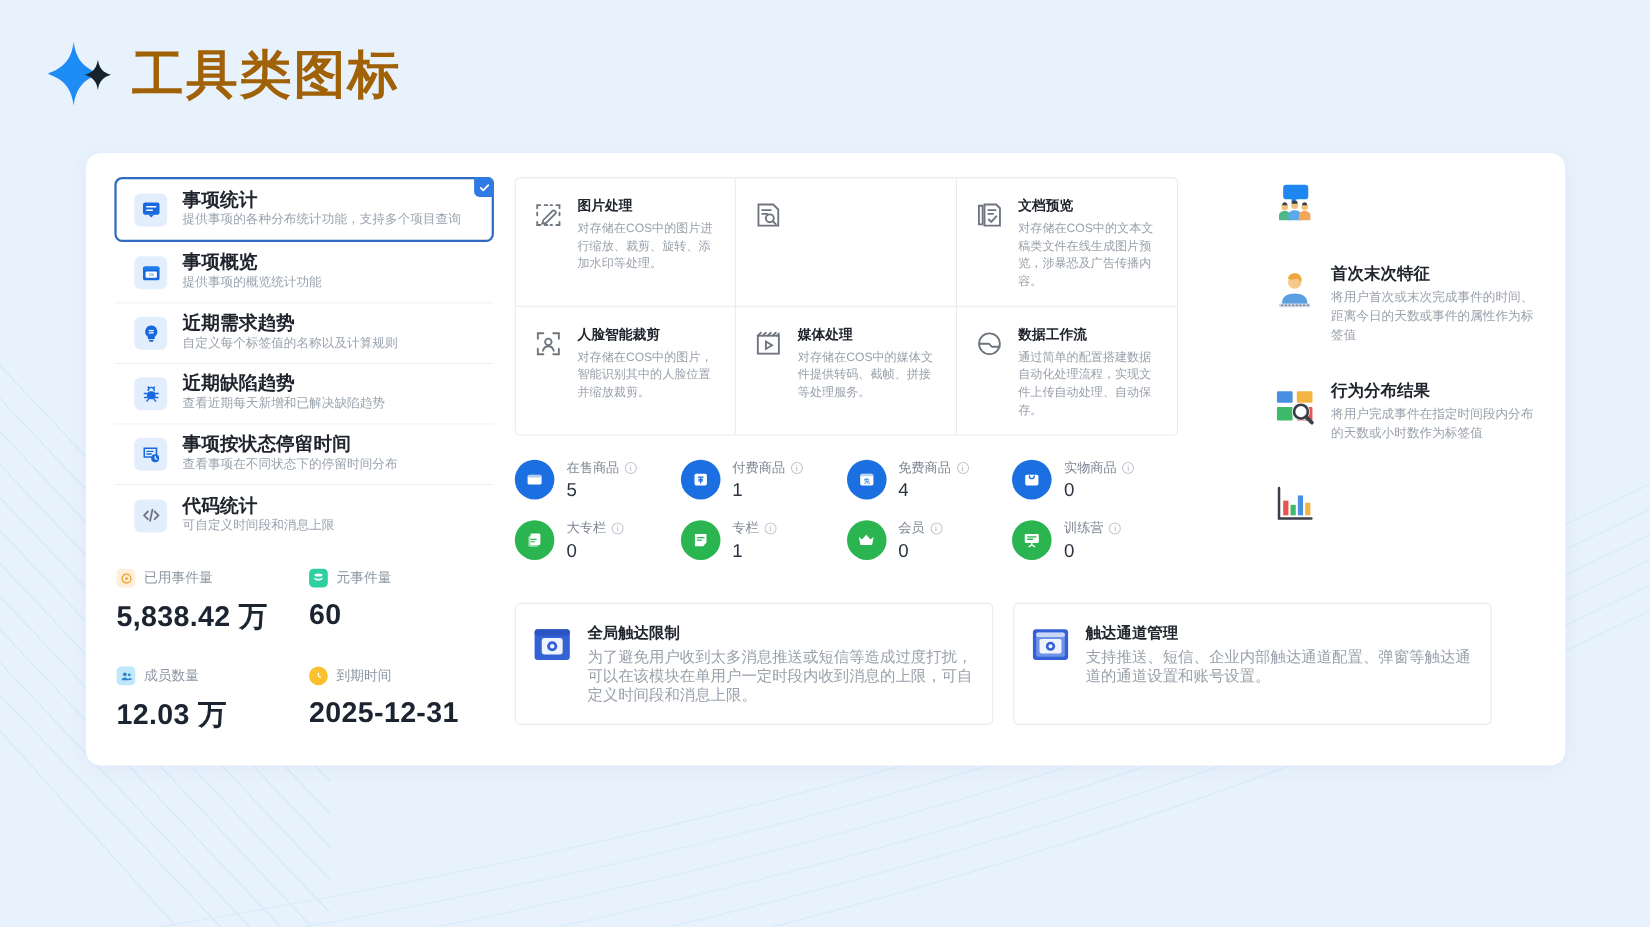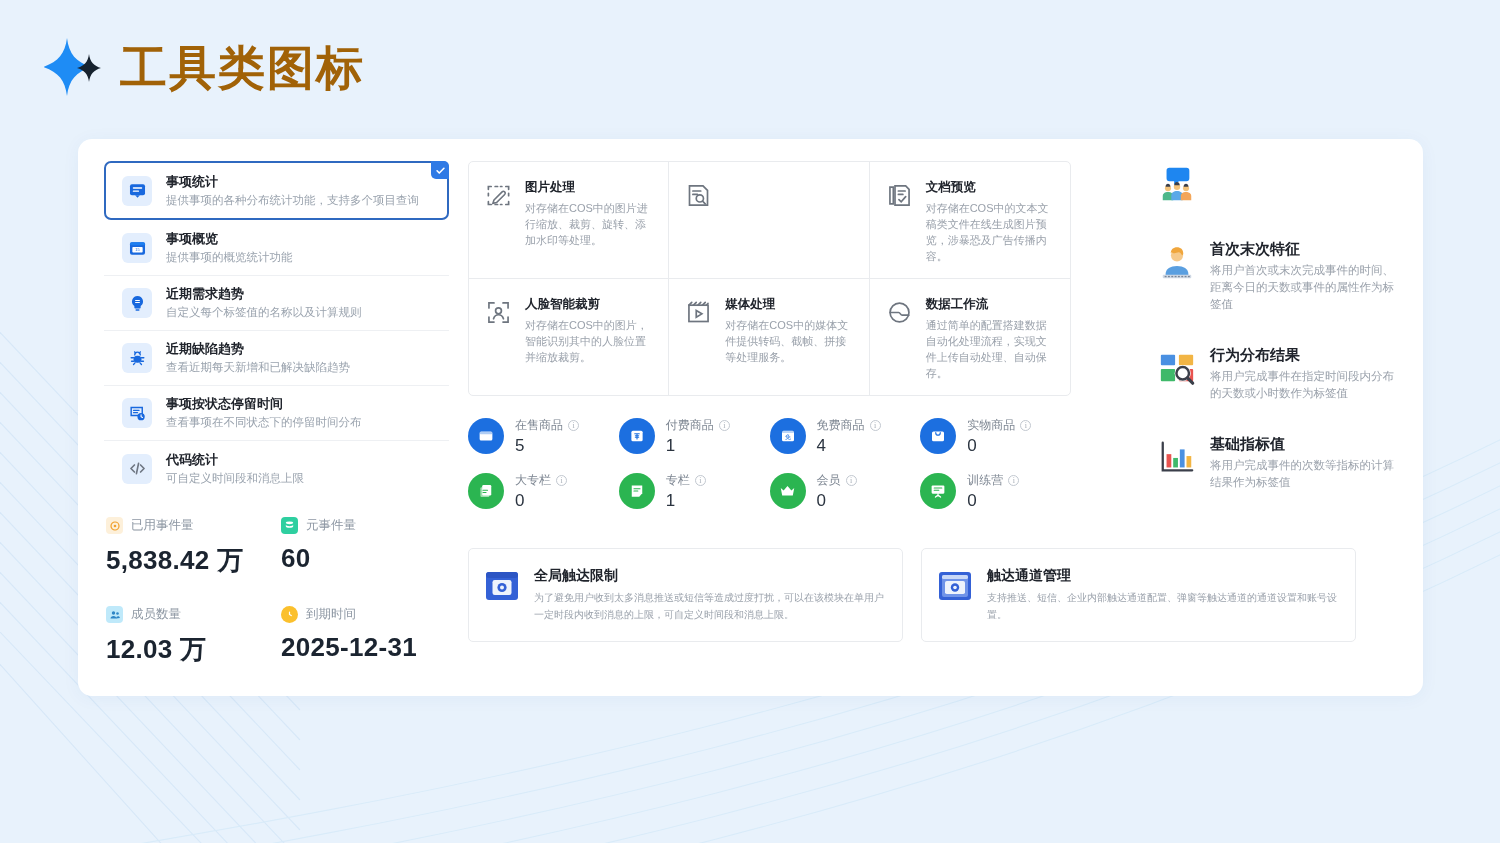--- a/index.html
+++ b/index.html
@@ -58,21 +58,21 @@
   }
   .li-icon {
     width: 30px; height: 30px; flex: 0 0 30px;
     background: #e3eefd; border-radius: 6px;
     display: flex; align-items: center; justify-content: center;
     margin: 0 14px 0 14px;
   }
   .li-icon svg { display: block; }
   .li-text { min-width: 0; }
   .li-title {
-    font-size: 13px; font-weight: 700; color: #20242c;
+    font-size: 17px; font-weight: 700; color: #20242c;
     line-height: 16px; white-space: nowrap;
   }
   .li-desc {
     font-size: 11.5px; color: #9aa3ae; line-height: 16px;
     margin-top: 2px; white-space: nowrap;
   }
   .li-check {
     position: absolute; right: -2px; top: -2px;
     width: 18px; height: 18px;
     background: #2f7ae5;
@@ -166,21 +166,21 @@
     background: #fff;
     padding: 18px 18px 18px 16px;
     display: flex; gap: 15px;
     min-height: 84px;
   }
   .wc-ico { flex: 0 0 34px; padding-top: 2px; }
   .wc-title {
     font-size: 14px; font-weight: 700; color: #20242c;
     line-height: 17px; margin-bottom: 5px;
   }
-  .wc-desc { font-size: 10px; color: #9aa1ab; line-height: 17px; }
+  .wc-desc { font-size: 14px; color: #9aa1ab; line-height: 17px; }
 
   
   #col-right {
     position: absolute; left: 1080px; top: 22px; width: 240px;
   }
   .rt-item { display: flex; gap: 14px; margin-bottom: 32px; }
   .rt-ico { flex: 0 0 38px; padding-top: 4px; }
   .rt-title {
     font-size: 15px; font-weight: 700; color: #20242c;
     line-height: 19px; margin-bottom: 4px;
@@ -698,19 +698,15 @@
     <div class="rt-item" style="margin-bottom:0;">
       <span class="rt-ico">
         <svg width="38" height="38" viewBox="0 0 40 40">
           <path d="M5 5v29h31" fill="none" stroke="#3b3f4a" stroke-width="2.4" stroke-linecap="round"></path>
           <rect x="9" y="17" width="5" height="14" fill="#e8534f"></rect>
           <rect x="16" y="21" width="5" height="10" fill="#3fb96a"></rect>
           <rect x="23" y="12" width="5" height="19" fill="#4a90e2"></rect>
           <rect x="30" y="19" width="5" height="12" fill="#f2b544"></rect>
         </svg>
       </span>
-      <span class="rt-text" style="display: block;">
-        <span class="rt-title" style="display: block;">基础指标值</span>
-        <span class="rt-desc" style="display: block;">将用户完成事件的次数等指标的计算结果作为标签值</span>
-      </span>
     </div>
   </div>
 </div>
 
 </body></html>

